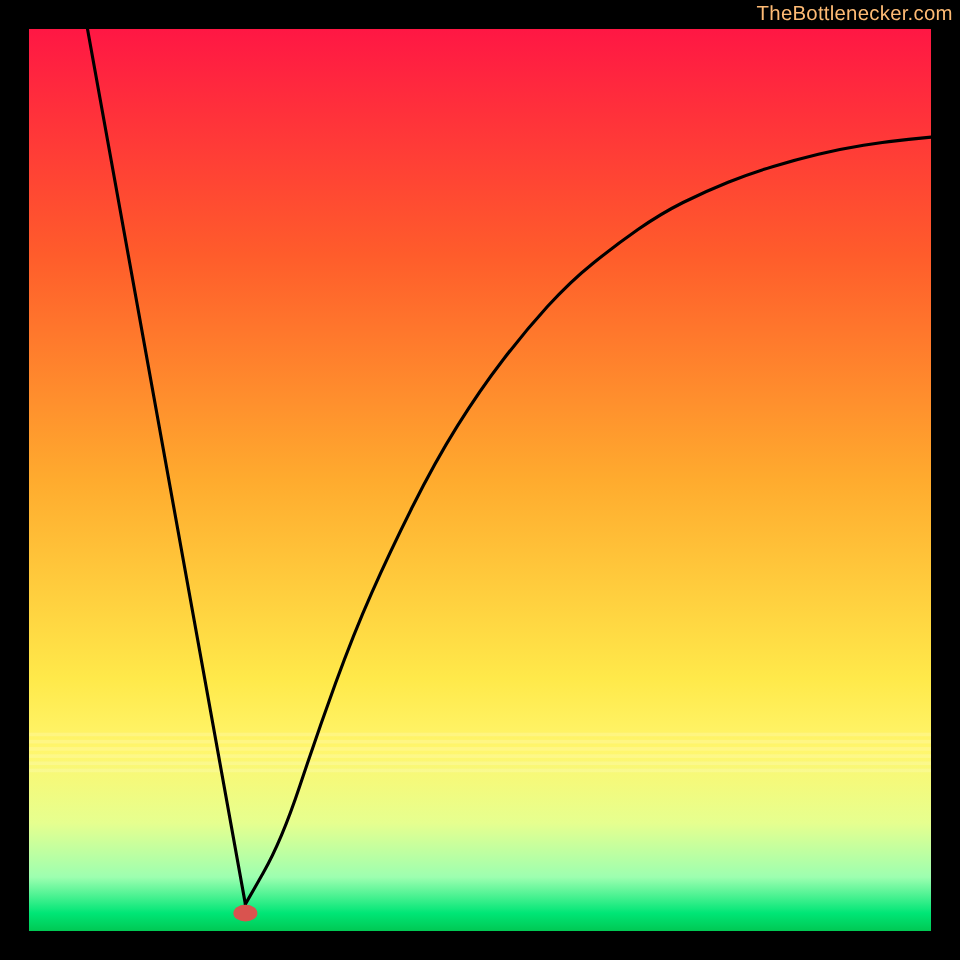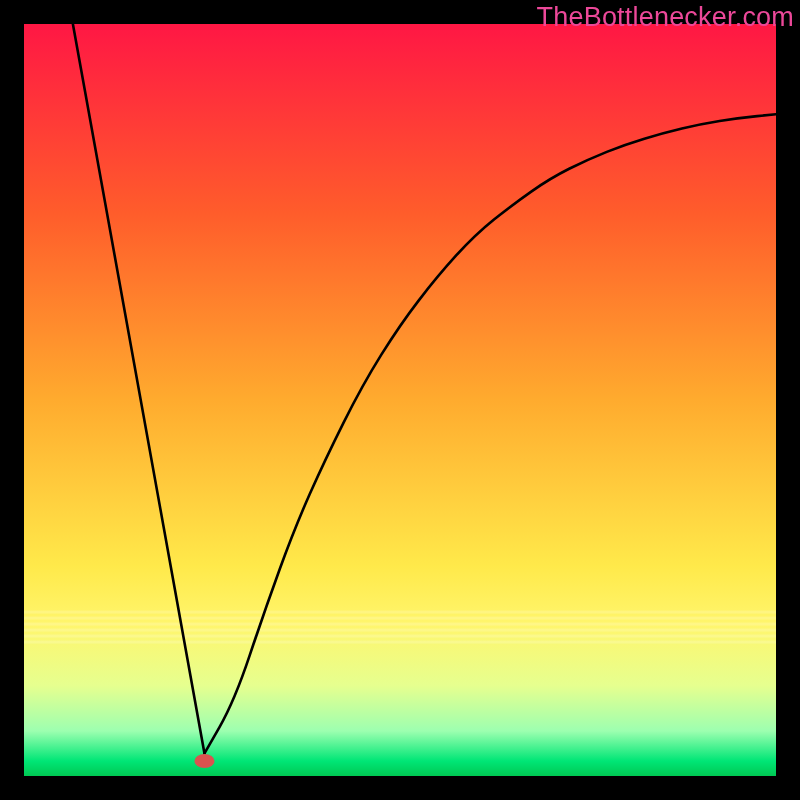--- a/index.html
+++ b/index.html
@@ -21,22 +21,22 @@
     left: 24px;
     top: 24px;
     width: 752px;
     height: 752px;
     overflow: hidden;
   }
   .watermark {
     position: absolute;
     top: 2px;
     right: 6px;
-    color: #ec4899;
-    font-size: 27px;
+    color: #fdba74;
+    font-size: 17px;
     font-weight: 500;
     letter-spacing: 0.2px;
     z-index: 10;
   }
   svg { display: block; }
 </style>
 </head>
 <body>
 
 <div class="frame">

